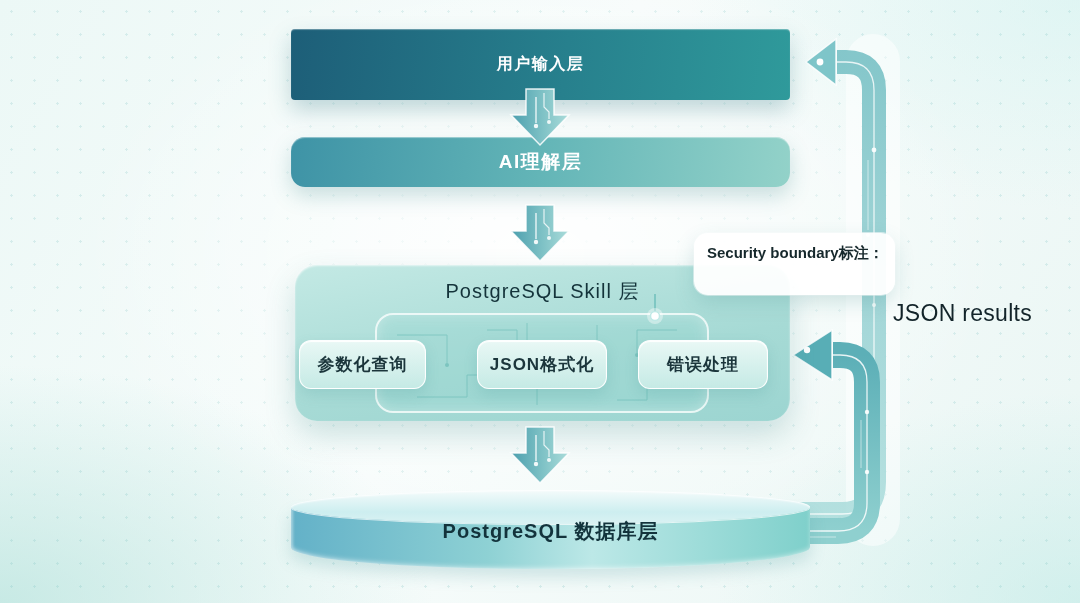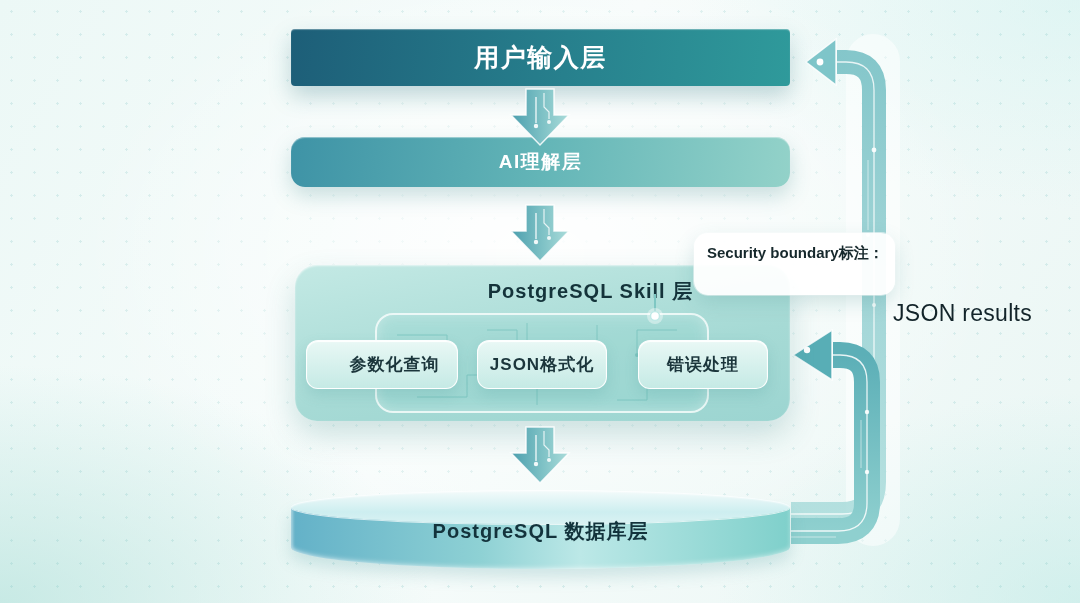--- a/index.html
+++ b/index.html
@@ -20,70 +20,70 @@
     background:radial-gradient(640px 420px at 50% 42%, rgba(255,255,255,0.92), rgba(255,255,255,0) 72%);
   }
   .overlay{position:absolute;left:0;top:0;z-index:1;pointer-events:none;}
   #svg-top{z-index:3;}
 
   .layer{
     position:absolute;display:flex;align-items:center;justify-content:center;
     color:#fff;font-weight:600;letter-spacing:1.5px;z-index:2;
   }
   .layer-user{
-    left:291px;top:29px;width:499px;height:57px;border-radius:4px;font-size:25px;
+    left:291px;top:29px;width:499px;height:71px;border-radius:4px;font-size:16px;
     background:linear-gradient(97deg,#1d5e78 0%,#27808d 55%,#2f9a9b 100%);
     box-shadow:0 10px 22px rgba(40,115,125,0.28), inset 0 1px 1px rgba(255,255,255,0.35), 0 0 0 2px rgba(255,255,255,0.18);
   }
   .layer-ai{
     left:291px;top:137px;width:499px;height:50px;border-radius:14px;font-size:19px;
     background:linear-gradient(97deg,#3e93a6 0%,#63b5b7 50%,#93d2c9 100%);
     box-shadow:0 9px 20px rgba(60,135,140,0.25), inset 0 1px 1px rgba(255,255,255,0.45), 0 0 0 2px rgba(255,255,255,0.22);
   }
 
   .skill{
     position:absolute;left:295px;top:265px;width:495px;height:156px;border-radius:22px;z-index:2;
     background:linear-gradient(170deg,#c3e9e4 0%,#a6dad5 60%,#9cd5d1 100%);
     box-shadow:0 14px 30px rgba(60,140,140,0.24), inset 0 1px 2px rgba(255,255,255,0.65), 0 0 0 2px rgba(255,255,255,0.25);
   }
   .skill-title{
     position:absolute;top:13px;left:0;width:100%;text-align:center;
-    font-size:20px;font-weight:700;color:#14333a;letter-spacing:1px;padding-left:48px;
+    font-size:20px;font-weight:400;color:#14333a;letter-spacing:1px;
   }
   .skill-panel{
     position:absolute;left:80px;top:48px;width:330px;height:96px;border-radius:18px;
     background:rgba(150,212,207,0.38);
     border:2px solid rgba(255,255,255,0.78);
     box-shadow:inset 0 0 14px rgba(255,255,255,0.30);
   }
   .skill-panel svg{position:absolute;left:0;top:0;}
   .module{
     position:absolute;top:75px;height:47px;border-radius:12px;display:flex;align-items:center;justify-content:center;
     background:linear-gradient(180deg,#e9f8f5 0%,#c5eae5 100%);
     border:1.5px solid rgba(255,255,255,0.95);
     box-shadow:0 6px 14px rgba(70,150,150,0.20), inset 0 1px 1px #fff;
     font-size:17px;font-weight:600;color:#1b353b;letter-spacing:1px;z-index:2;
   }
-  .module-1{left:11px;width:125px;padding-left:25px;}
+  .module-1{left:4px;width:125px;}
   .module-2{left:182px;width:128px;}
   .module-3{left:343px;width:128px;}
 
   .callout{
     position:absolute;left:672px;top:233px;width:201px;height:62px;border-radius:14px;box-sizing:border-box;
     padding:9px 0 0 13px;z-index:4;
     background:rgba(255,255,255,0.94);
     box-shadow:0 8px 20px rgba(60,140,140,0.20), 0 0 0 1px rgba(255,255,255,0.6);
     font-size:15px;line-height:21px;font-weight:600;color:#16282c;margin-left:22px;
   }
   .json-results{
     position:absolute;left:893px;top:300px;z-index:2;
     font-size:23px;font-weight:400;color:#13242a;letter-spacing:0.3px;
   }
 
-  .cylinder{position:absolute;left:291px;top:490px;width:499px;height:86px;z-index:2;}
+  .cylinder{position:absolute;left:291px;top:490px;width:499px;height:86px;z-index:2;padding-left:20px;}
   .cyl-body{
     position:absolute;left:0;top:17px;width:100%;height:62px;
     background:linear-gradient(90deg,#63b1c8 0%,#8ed1d4 38%,#bce8e7 58%,#7fd0cb 100%);
     border-radius:0 0 250px 250px / 0 0 22px 22px;
     box-shadow:inset 0 -2px 4px rgba(255,255,255,0.35), inset 2px 0 3px rgba(255,255,255,0.35), 0 8px 16px rgba(70,150,155,0.22);
   }
   .cyl-top{
     position:absolute;left:0;top:0;width:100%;height:34px;border-radius:50%;
     background:linear-gradient(180deg,#f4fbfb 0%,#cdeef0 65%,#daf2f3 100%);
     box-shadow:inset 0 1px 2px #fff, 0 1px 0 rgba(255,255,255,0.7);

